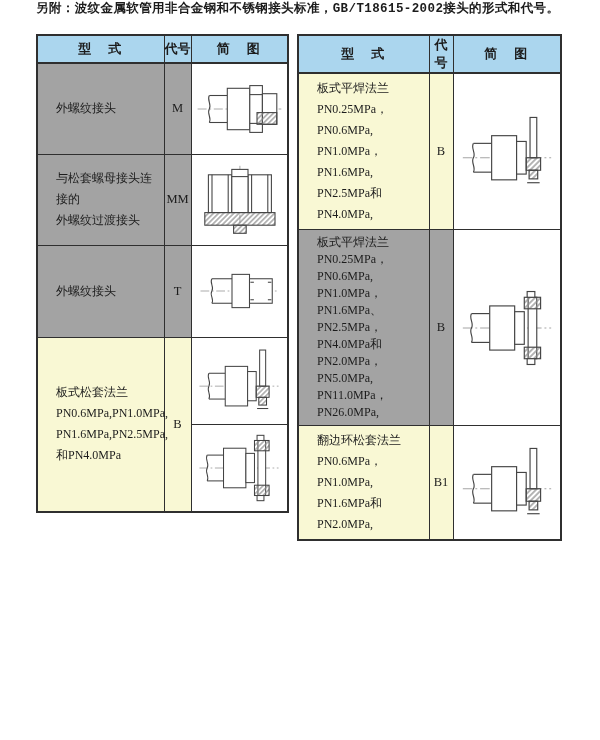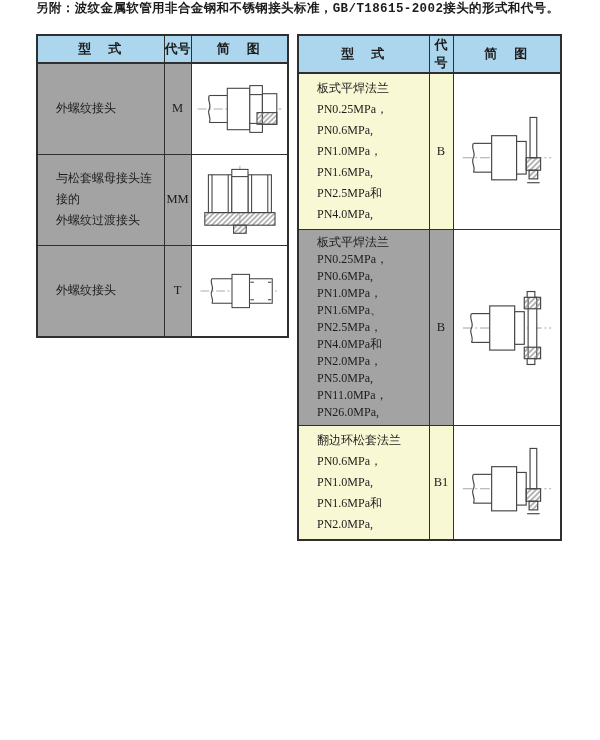--- a/index.html
+++ b/index.html
@@ -183,20 +183,39 @@
     </tr>
     <tr style="height:92px">
       <td class="type">外螺纹接头</td>
       <td class="code">T</td>
       <td class="dg">
         <svg class="diag" width="90" height="70">
               <use href="#d-butt-weld"></use>
             </svg>
       </td>
     </tr>
+    <tr class="hl" style="height:175px">
+      <td class="type">板式松套法兰
+PN0.6MPa,PN1.0MPa,
+PN1.6MPa,PN2.5MPa,
+和PN4.0MPa</td>
+      <td class="code">B</td>
+      <td class="dg">
+        <div class="sub">
+          <svg class="diag" width="86" height="70">
+                <use href="#d-flange-up"></use>
+              </svg>
+        </div>
+        <div class="sub">
+          <svg class="diag" width="86" height="70">
+                <use href="#d-flange-full"></use>
+              </svg>
+        </div>
+      </td>
+    </tr>
   </tbody>
     </table>
 
   <table class="fit" id="tbl-right">
     <colgroup>
         <col style="width:131px">
         <col style="width:24px">
         <col style="width:108px">
       </colgroup>
     <tbody>

